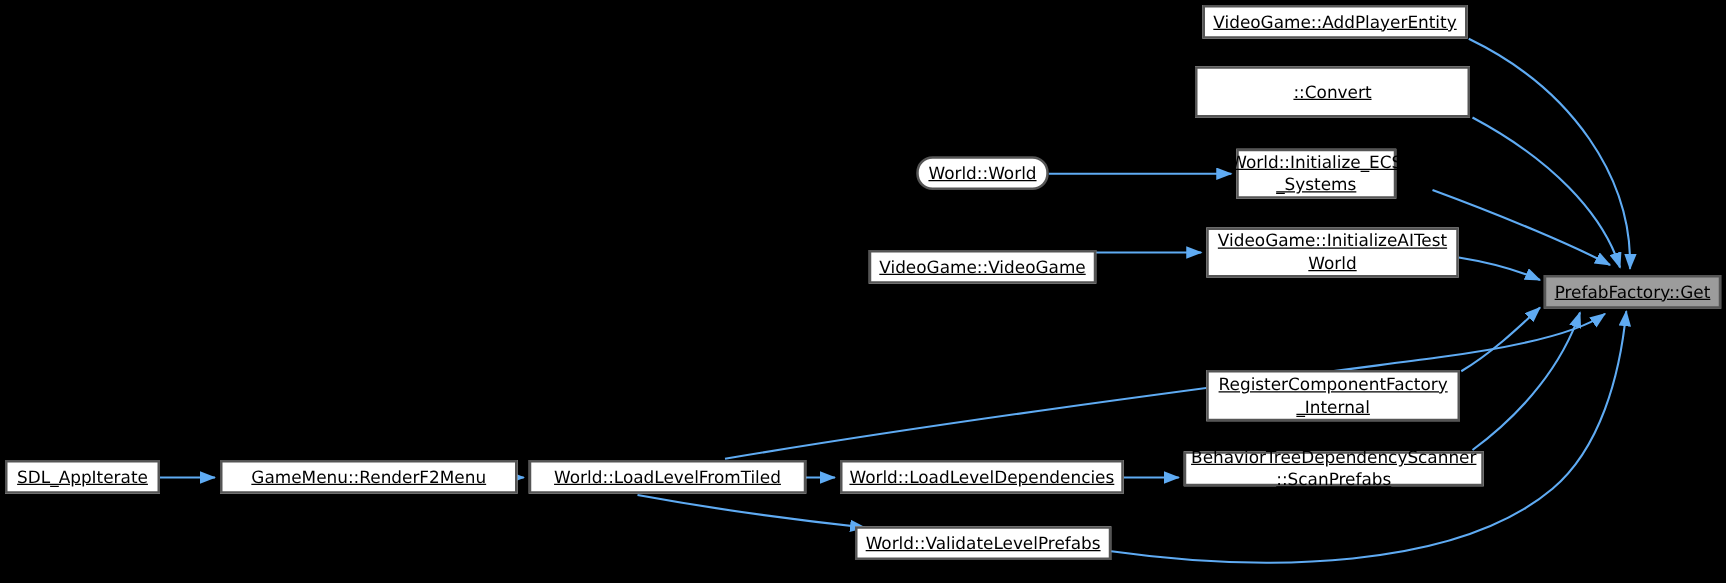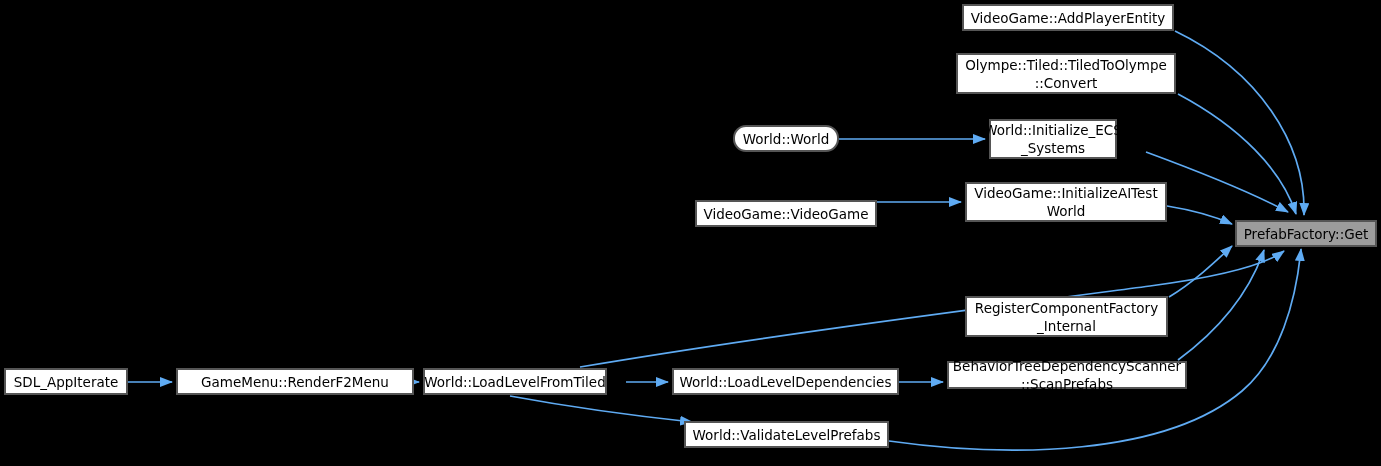--- a/index.html
+++ b/index.html
@@ -27,20 +27,21 @@
     border: 2px solid var(--node-border, #555);
     color: var(--node-text, #000);
     font-size: 13.5px;
     line-height: 18px;
     display: flex;
     flex-direction: column;
     align-items: center;
     justify-content: center;
     white-space: nowrap;
     text-align: center;
+    text-decoration: underline;
   }
   .node.highlight {
     background: var(--highlight-fill, #9c9c9c);
   }
   .node span {
     display: block;
   }
   #edges path.edge {
     fill: none;
     stroke: var(--edge, #5fabf3);
@@ -73,21 +74,20 @@
         <path d="M1167,206 C1192,210 1216,217 1232,224" class="edge" marker-end="url(#arrow)"></path>
         <path d="M1178,94 C1240,127 1282,170 1296,214" class="edge" marker-end="url(#arrow)"></path>
         <path d="M1175,31 C1258,71 1306,143 1304,215" class="edge" marker-end="url(#arrow)"></path>
       </g>
   </svg>
   <div id="nodes">
       <div class="node" style="left: 962px; top: 4px; width: 212px; height: 27px;">
         <span>VideoGame::AddPlayerEntity</span>
       </div>
       <div class="node" style="left: 956px; top: 53px; width: 220px; height: 41px;">
-        <span>Olympe::Tiled::TiledToOlympe</span>
         <span>::Convert</span>
       </div>
       <div class="node" style="left: 733px; top: 125px; width: 106px; height: 27px; border-radius: 13px;">
         <span>World::World</span>
       </div>
       <div class="node" style="left: 989px; top: 119px; width: 128px; height: 40px;">
         <span>World::Initialize_ECS</span>
         <span>_Systems</span>
       </div>
       <div class="node" style="left: 695px; top: 189px; width: 182px; height: 27px; margin-top: 11px;">
@@ -103,21 +103,21 @@
       <div class="node" style="left: 965px; top: 296px; width: 203px; height: 41px;">
         <span>RegisterComponentFactory</span>
         <span>_Internal</span>
       </div>
       <div class="node" style="left: 4px; top: 368px; width: 124px; height: 27px;">
         <span>SDL_AppIterate</span>
       </div>
       <div class="node" style="left: 176px; top: 368px; width: 238px; height: 27px;">
         <span>GameMenu::RenderF2Menu</span>
       </div>
-      <div class="node" style="left: 423px; top: 368px; width: 184px; height: 27px;">
+      <div class="node" style="left: 423px; top: 368px; width: 222px; height: 27px;">
         <span>World::LoadLevelFromTiled</span>
       </div>
       <div class="node" style="left: 672px; top: 368px; width: 227px; height: 27px;">
         <span>World::LoadLevelDependencies</span>
       </div>
       <div class="node" style="left: 947px; top: 361px; width: 240px; height: 28px; text-align: center;">
         <span>BehaviorTreeDependencyScanner</span>
         <span>::ScanPrefabs</span>
       </div>
       <div class="node" style="left: 684px; top: 421px; width: 205px; height: 27px;">

